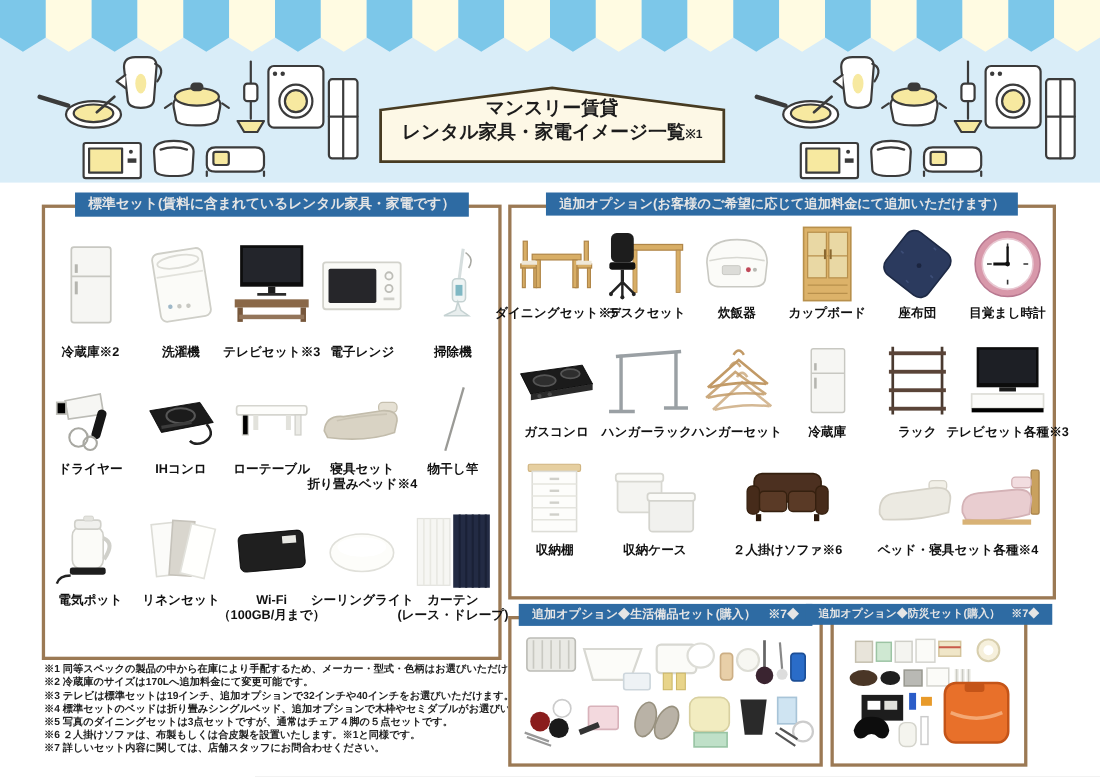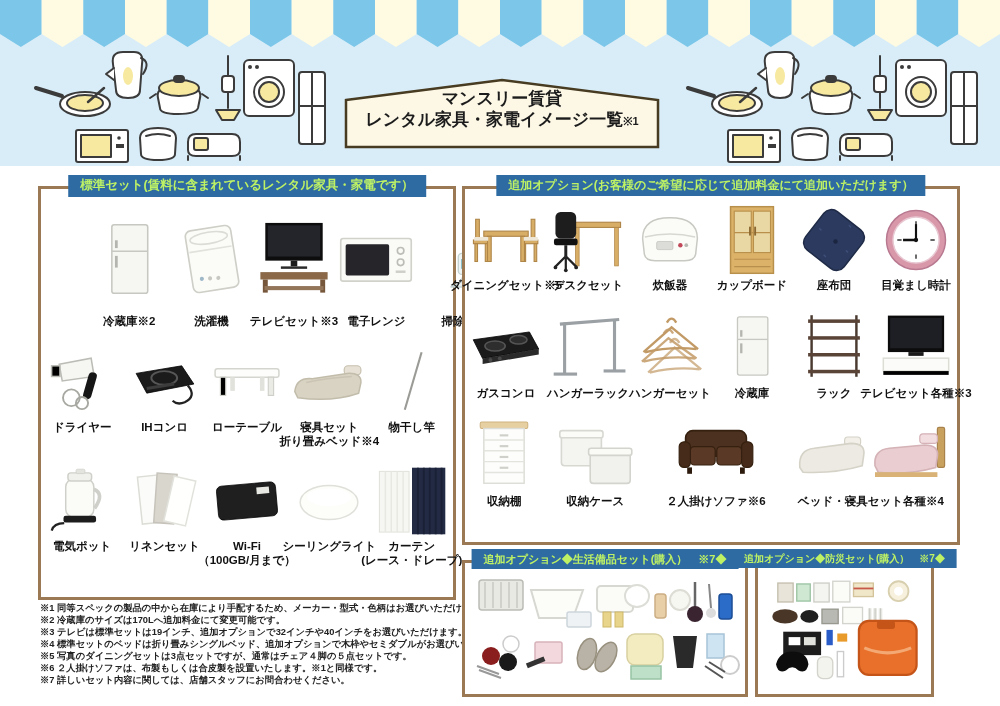--- a/index.html
+++ b/index.html
@@ -11,21 +11,21 @@
   #awning{top:0;left:0;}
   
   #plaque{left:342px;top:76px;width:320px;height:74px;}
   #plaque-text{left:342px;top:88px;width:320px;text-align:center;color:#1c1c1c;}
   #plaque-text .t1{font-size:17px;font-weight:bold;line-height:1.25;}
   #plaque-text .t2{font-size:17px;font-weight:bold;line-height:1.3;}
   #plaque-text .note{font-size:11px;font-weight:bold;}
   
   .panel{background:#fff;border:3px solid #9b7954;box-sizing:border-box;}
   .tab{position:absolute;left:50%;transform:translateX(-50%);top:-14px;
-       background:#2e6ba3;color:#bef264;font-weight:bold;text-align:center;
+       background:#2e6ba3;color:#e5e5e5;font-weight:bold;text-align:center;
        white-space:nowrap;padding:4px 12px;line-height:1.1;}
   #panel-standard{left:38px;top:186px;width:418px;height:414px;}
   #panel-standard .tab{font-size:12.5px;}
   #panel-option{left:462px;top:186px;width:498px;height:359px;}
   #panel-option .tab{font-size:12px;text-align:center;}
   .irow{display:flex;width:100%;}
   .cell{display:flex;flex-direction:column;align-items:center;box-sizing:border-box;}
   .c5{width:20%;} .c6{width:16.666%;}
   .lbl{font-weight:bold;font-size:11.5px;color:#111;text-align:center;line-height:1.2;
        margin-top:2px;white-space:nowrap;}
@@ -417,21 +417,21 @@
     <polygon points="4,24 160,4 316,24 316,71 4,71" fill="#fdf8e6" stroke="#473b22" stroke-width="2.5"></polygon>
   </svg>
   <div class="abs" id="plaque-text">
     <div class="t1">マンスリー賃貸</div>
     <div class="t2"><span style="display:inline">レンタル家具・家電イメージ一覧</span><span class="note" style="display:inline">※1</span></div>
   </div>
 
   <div class="abs panel" id="panel-standard">
     <div class="tab">標準セット(賃料に含まれているレンタル家具・家電です）</div>
 
-    <div class="irow" style="margin-top:16px;padding-left:47px;">
+    <div class="irow" style="margin-top:16px;">
       <div class="cell c5">
         <svg class="ph" width="78" height="108">
             <use href="#i-fridge"></use>
           </svg>
         <div class="lbl">
             <span>冷蔵庫※2</span>
           </div>
       </div>
       <div class="cell c5">
         <svg class="ph" width="82" height="108">

